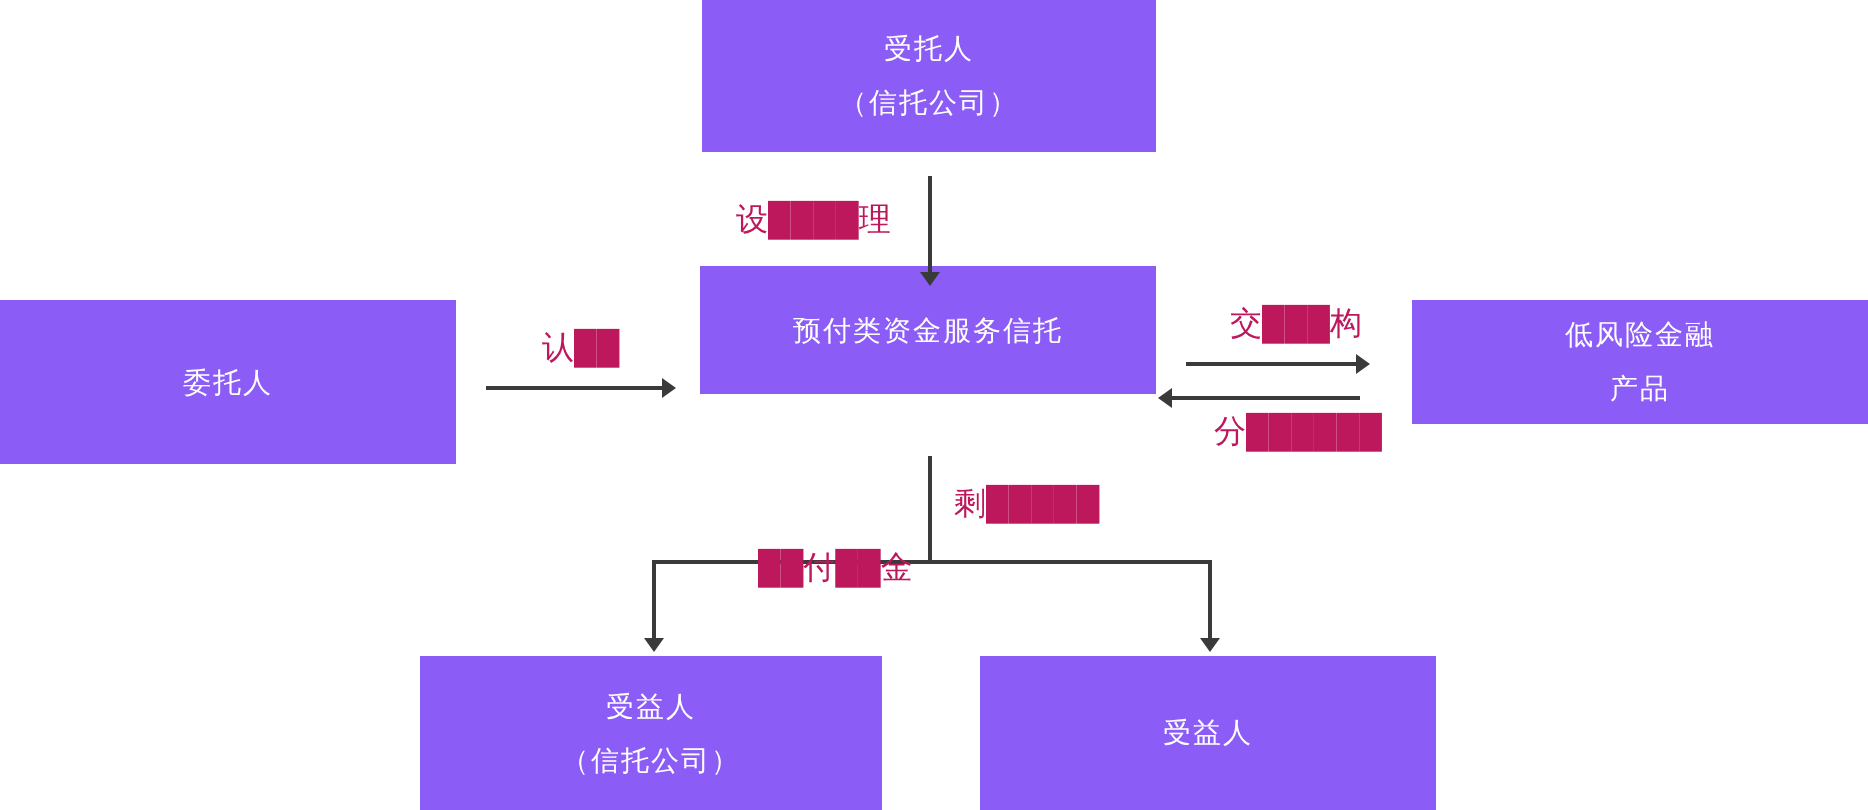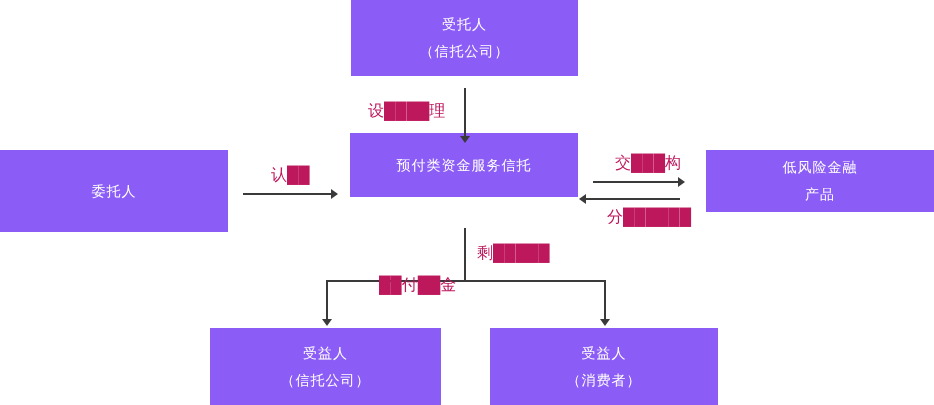--- a/index.html
+++ b/index.html
@@ -77,21 +77,20 @@
     <span>产品</span>
   </div>
 
   <div class="box" style="left:210px; top:328px; width:231px; height:77px;">
     <span>受益人</span>
     <span>（信托公司）</span>
   </div>
 
   <div class="box" style="left:490px; top:328px; width:228px; height:77px;">
     <span>受益人</span>
-    <span>（消费者）</span>
   </div>
 
   <div class="line" style="left:464px; top:88px; width:2px; height:48px;"></div>
   <div class="arrow down" style="left:460px; top:136px;"></div>
   <div class="edge-label" style="left:368px; top:101px;">设████理</div>
 
   <div class="line" style="left:243px; top:193px; width:89px; height:2px;"></div>
   <div class="arrow right" style="left:331px; top:189px;"></div>
   <div class="edge-label" style="left:271px; top:165px;">认██</div>
 

